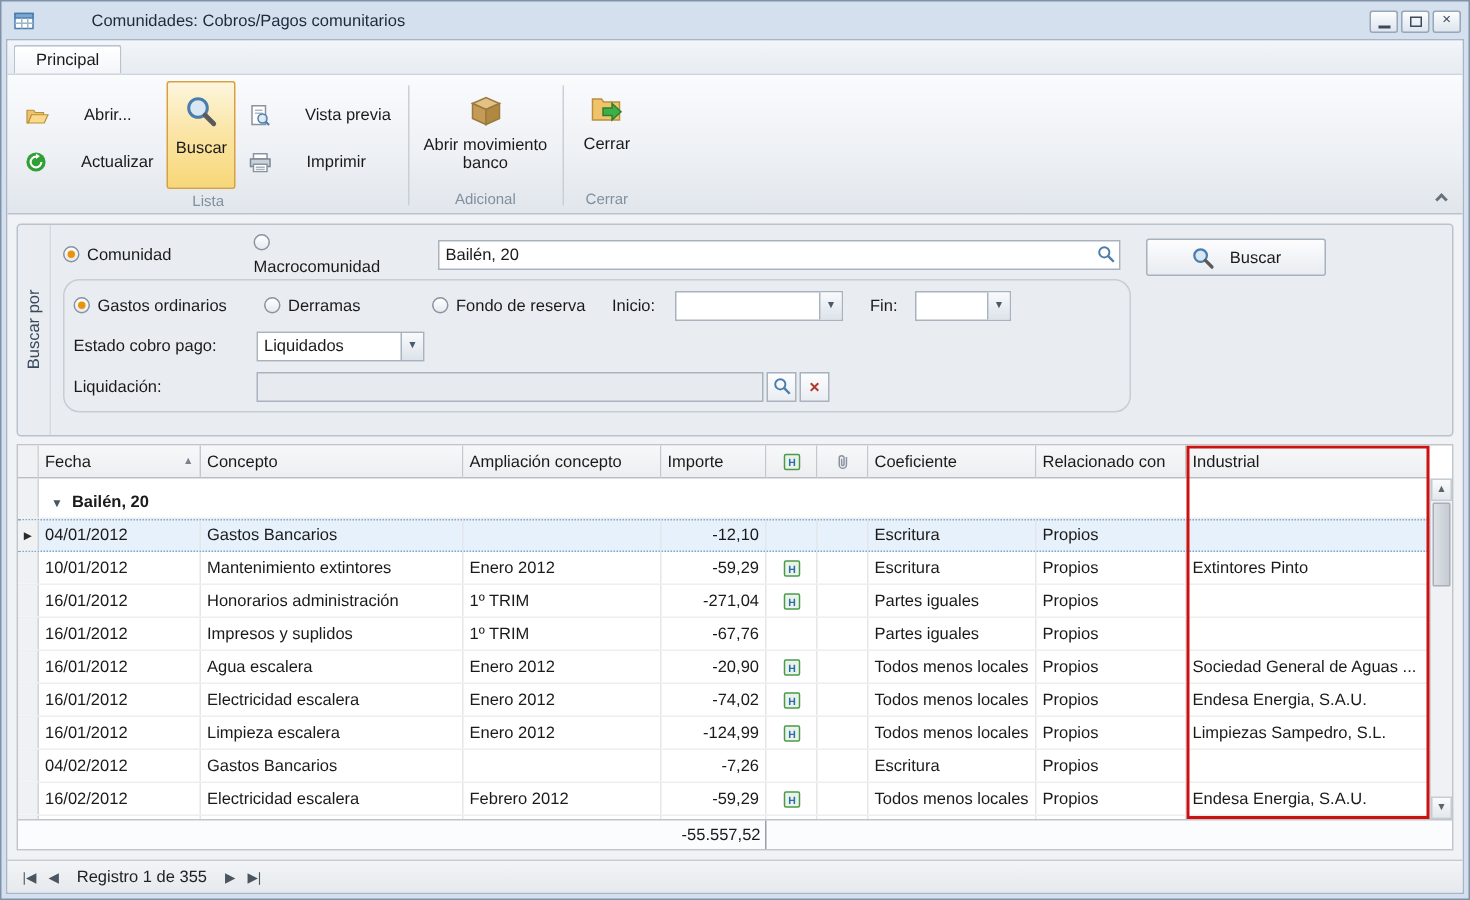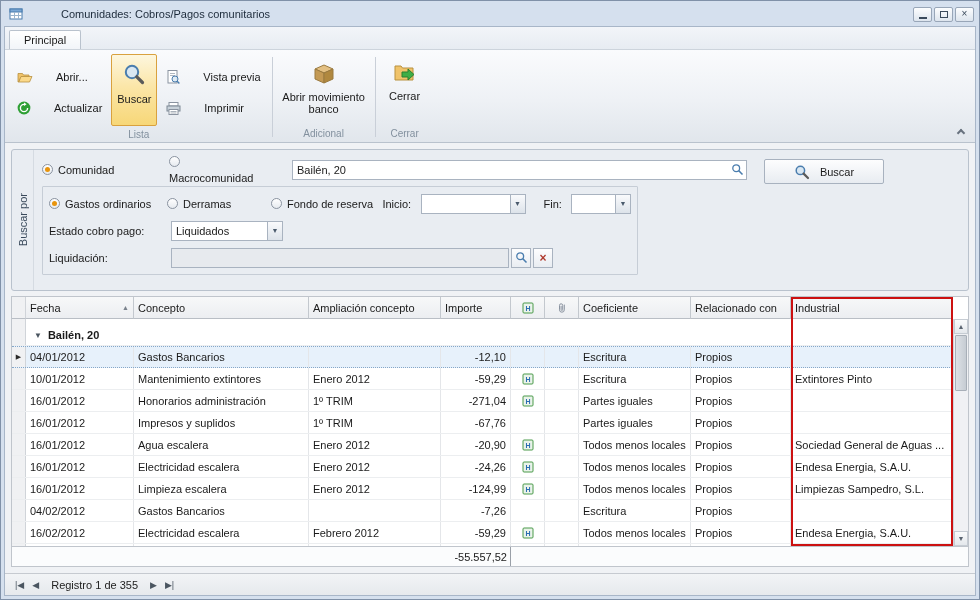--- a/index.html
+++ b/index.html
@@ -65,21 +65,21 @@
   .lbl122 { width:122px; } .lbl42 { width:42px; } .lbl30 { width:30px; margin-left:18px; }
   .textbox { height:20px; background:#fff; border:1px solid #a9b3c0; display:flex; align-items:center;
     padding-left:4px; }
   .textbox .tval { flex:1; overflow:hidden; white-space:nowrap; }
   .inline-btn { width:18px; height:18px; display:flex; align-items:center; justify-content:center; cursor:pointer; flex:none; }
   .combo { height:20px; background:#fff; border:1px solid #a9b3c0; display:flex; align-items:center; }
   .combo .cval { flex:1; padding-left:4px; overflow:hidden; white-space:nowrap; }
   .combo-arrow { width:15px; height:100%; border-left:1px solid #a9b3c0;
     background:linear-gradient(#f9fafc,#dde3ea); display:flex; align-items:center; justify-content:center;
     font-size:7px; color:#4a5a6c; cursor:pointer; flex:none; }
-  .f-group { width:596px; border:1px solid #c6cdd6; border-radius:1px; margin-top:3px; padding:3px 6px; }
+  .f-group { width:712px; border:1px solid #c6cdd6; border-radius:11px; margin-top:3px; padding:3px 6px; }
   .disabled-box { background:#e7eaee; }
   .sq-btn { width:20px; height:20px; border:1px solid #a9b3c0; background:linear-gradient(#fdfdfe,#e9edf2);
     display:flex; align-items:center; justify-content:center; cursor:pointer; margin-left:2px; flex:none; }
   .clear-x { color:#b03a2e; font-weight:bold; font-size:12px; line-height:1; }
   .panel-search-btn { position:absolute; right:84px; top:9px; width:120px; height:25px;
     border:1px solid #a8b2bf; border-radius:2px; background:linear-gradient(#fdfdfe,#e8ecf1);
     display:flex; align-items:center; justify-content:center; gap:10px; cursor:pointer; }
 
   
   .grid-outer { flex:1; display:flex; flex-direction:column; border:1px solid #c0c5cc; background:#fff; overflow:hidden; }
@@ -465,21 +465,21 @@
                 <span class="cell c-clip"></span>
                 <span class="cell c-coef">Todos menos locales</span>
                 <span class="cell c-rel">Propios</span>
                 <span class="cell c-ind">Sociedad General de Aguas ...</span>
               </div>
               <div class="grid-row">
                 <span class="cell c-gutter"></span>
                 <span class="cell c-fecha">16/01/2012</span>
                 <span class="cell c-concepto">Electricidad escalera</span>
                 <span class="cell c-ampliacion">Enero 2012</span>
-                <span class="cell c-importe">-24,26</span>
+                <span class="cell c-importe">-74,02</span>
                 <span class="cell c-doc">
                   <svg width="12" height="12" viewBox="0 0 12 12">
                     <rect x="1" y="1" width="10" height="10" rx="1" fill="#eaf3ea" stroke="#4a9a4a"></rect>
                     <text x="6" y="8.8" font-size="7" text-anchor="middle" fill="#2b6cb0" font-family="sans-serif" font-weight="bold">H</text>
                   </svg>
                 </span>
                 <span class="cell c-clip"></span>
                 <span class="cell c-coef">Todos menos locales</span>
                 <span class="cell c-rel">Propios</span>
                 <span class="cell c-ind">Endesa Energia, S.A.U.</span>

